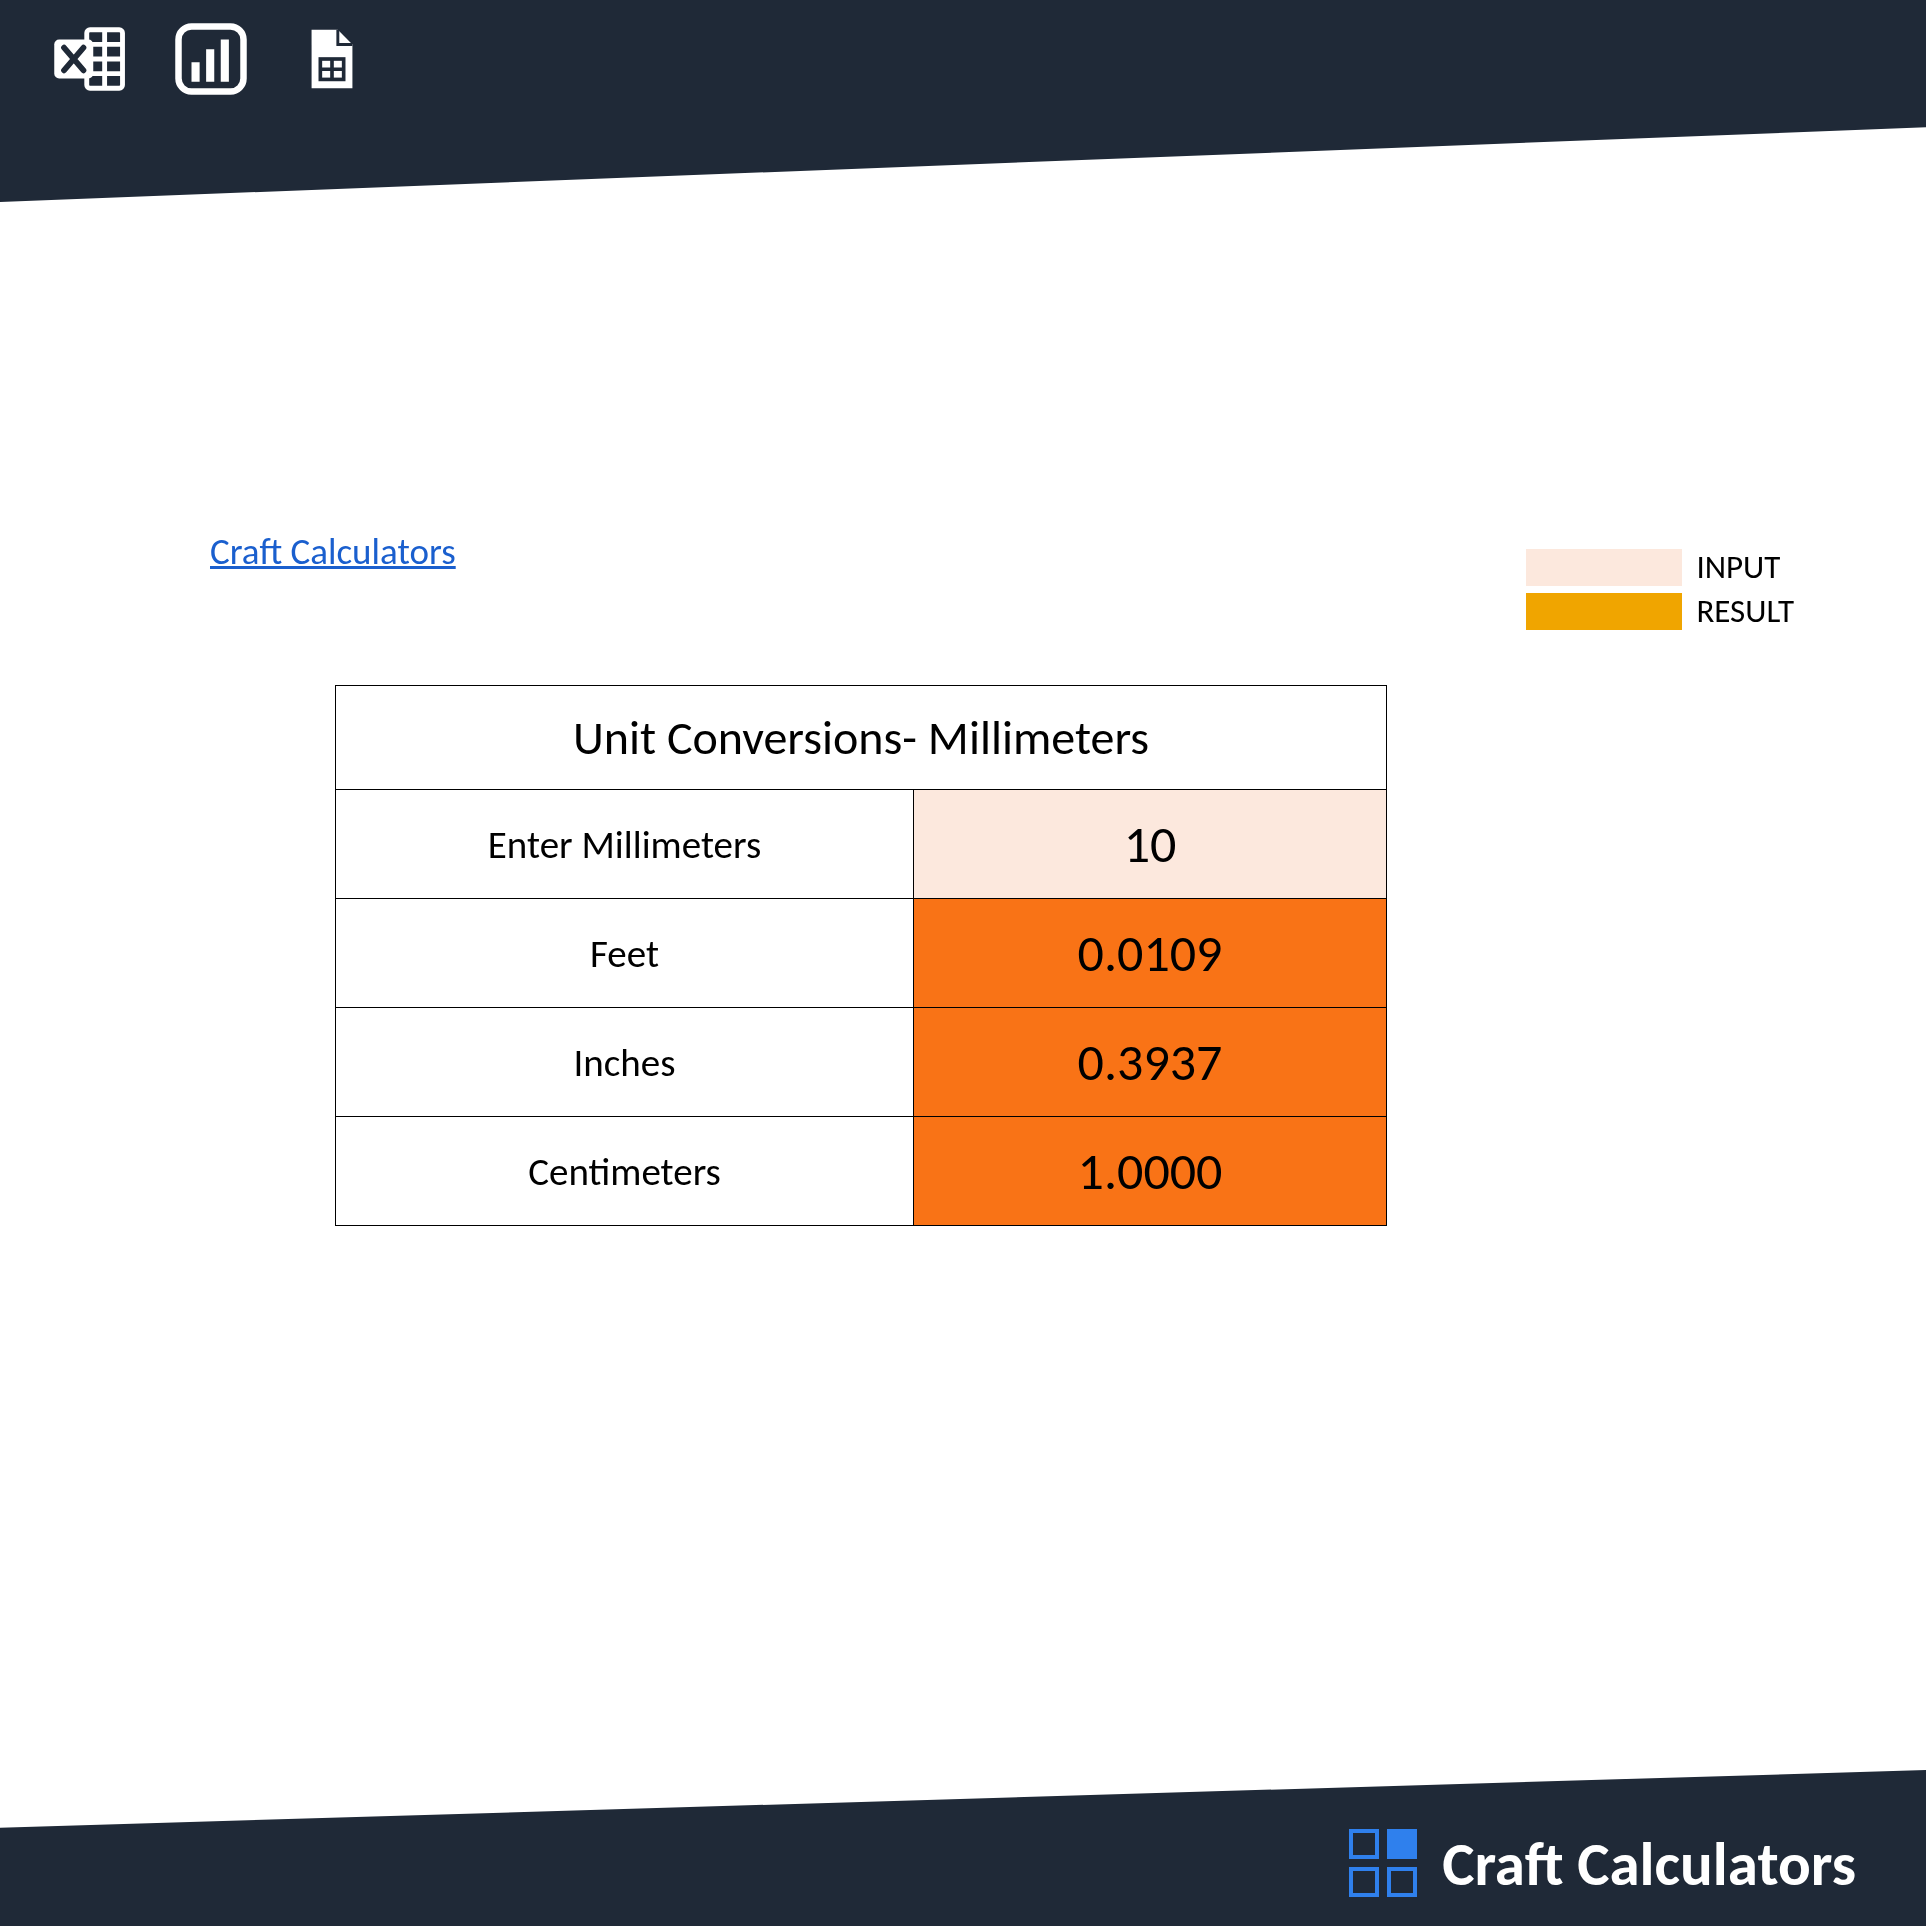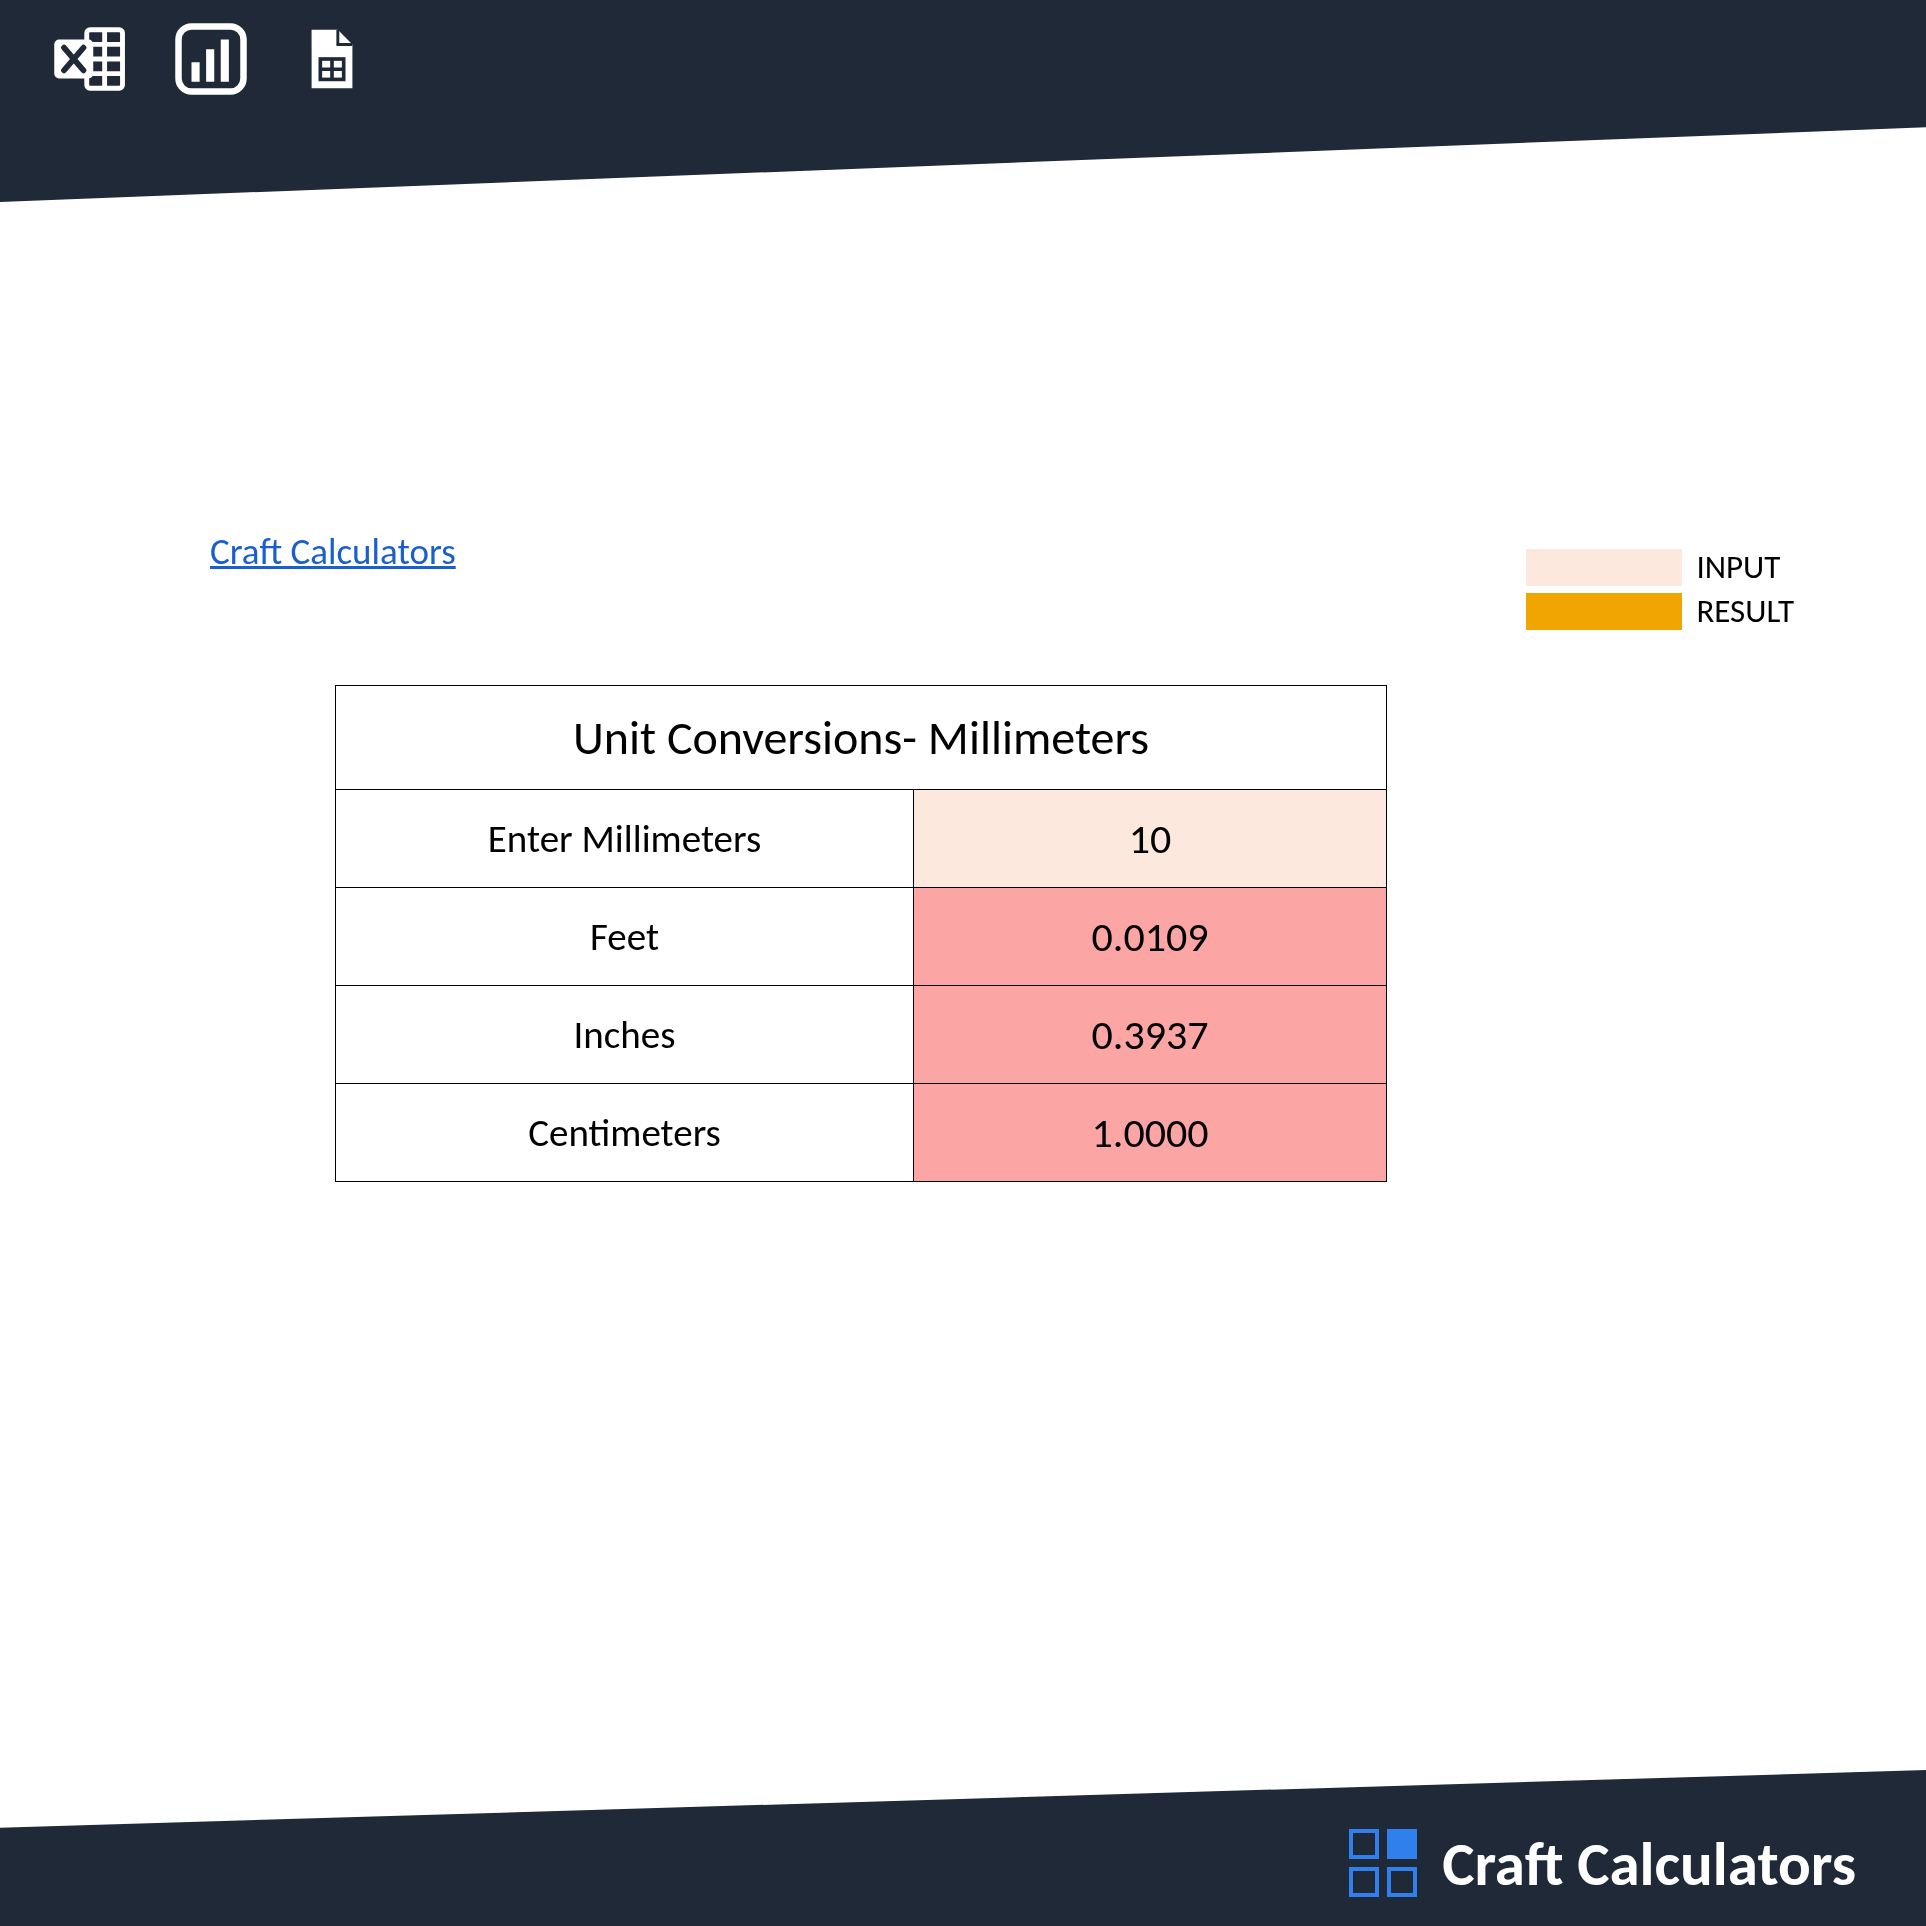--- a/index.html
+++ b/index.html
@@ -79,26 +79,26 @@
   .conv-table .title-cell {
     font-size: 48px;
     padding: 22px 7.8px;
   }
   .conv-table .label-cell {
     font-size: 39px;
     padding: 25px 7.8px;
     width: 55%;
   }
   .conv-table .value-cell {
-    font-size: 42px;
+    font-size: 52px;
     padding: 22px 7.8px;
     width: 45%;
   }
   .value-input { background: #fce8dd; }
-  .value-result { background: #fca5a5; }
+  .value-result { background: #f97316; }
 
   svg { display:block; }
 </style>
 </head>
 <body>
 
 <div class="top-bar">
   <div class="icon-box">
     <svg viewBox="0 0 48 48" width="78" height="78">
       <rect x="22" y="6" width="22" height="36" rx="2" fill="none" stroke="#fff" stroke-width="3"></rect>

